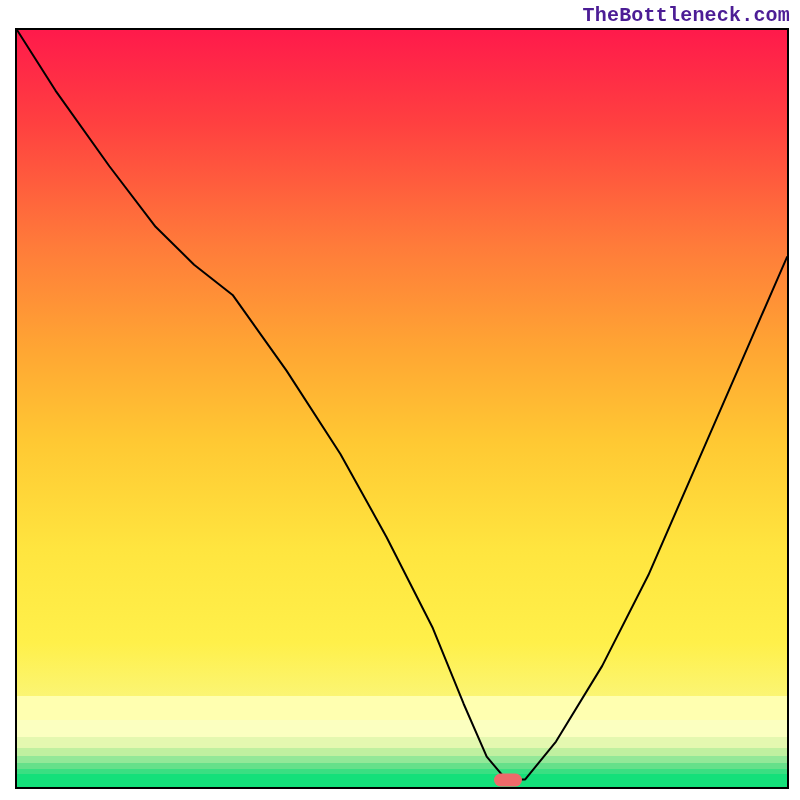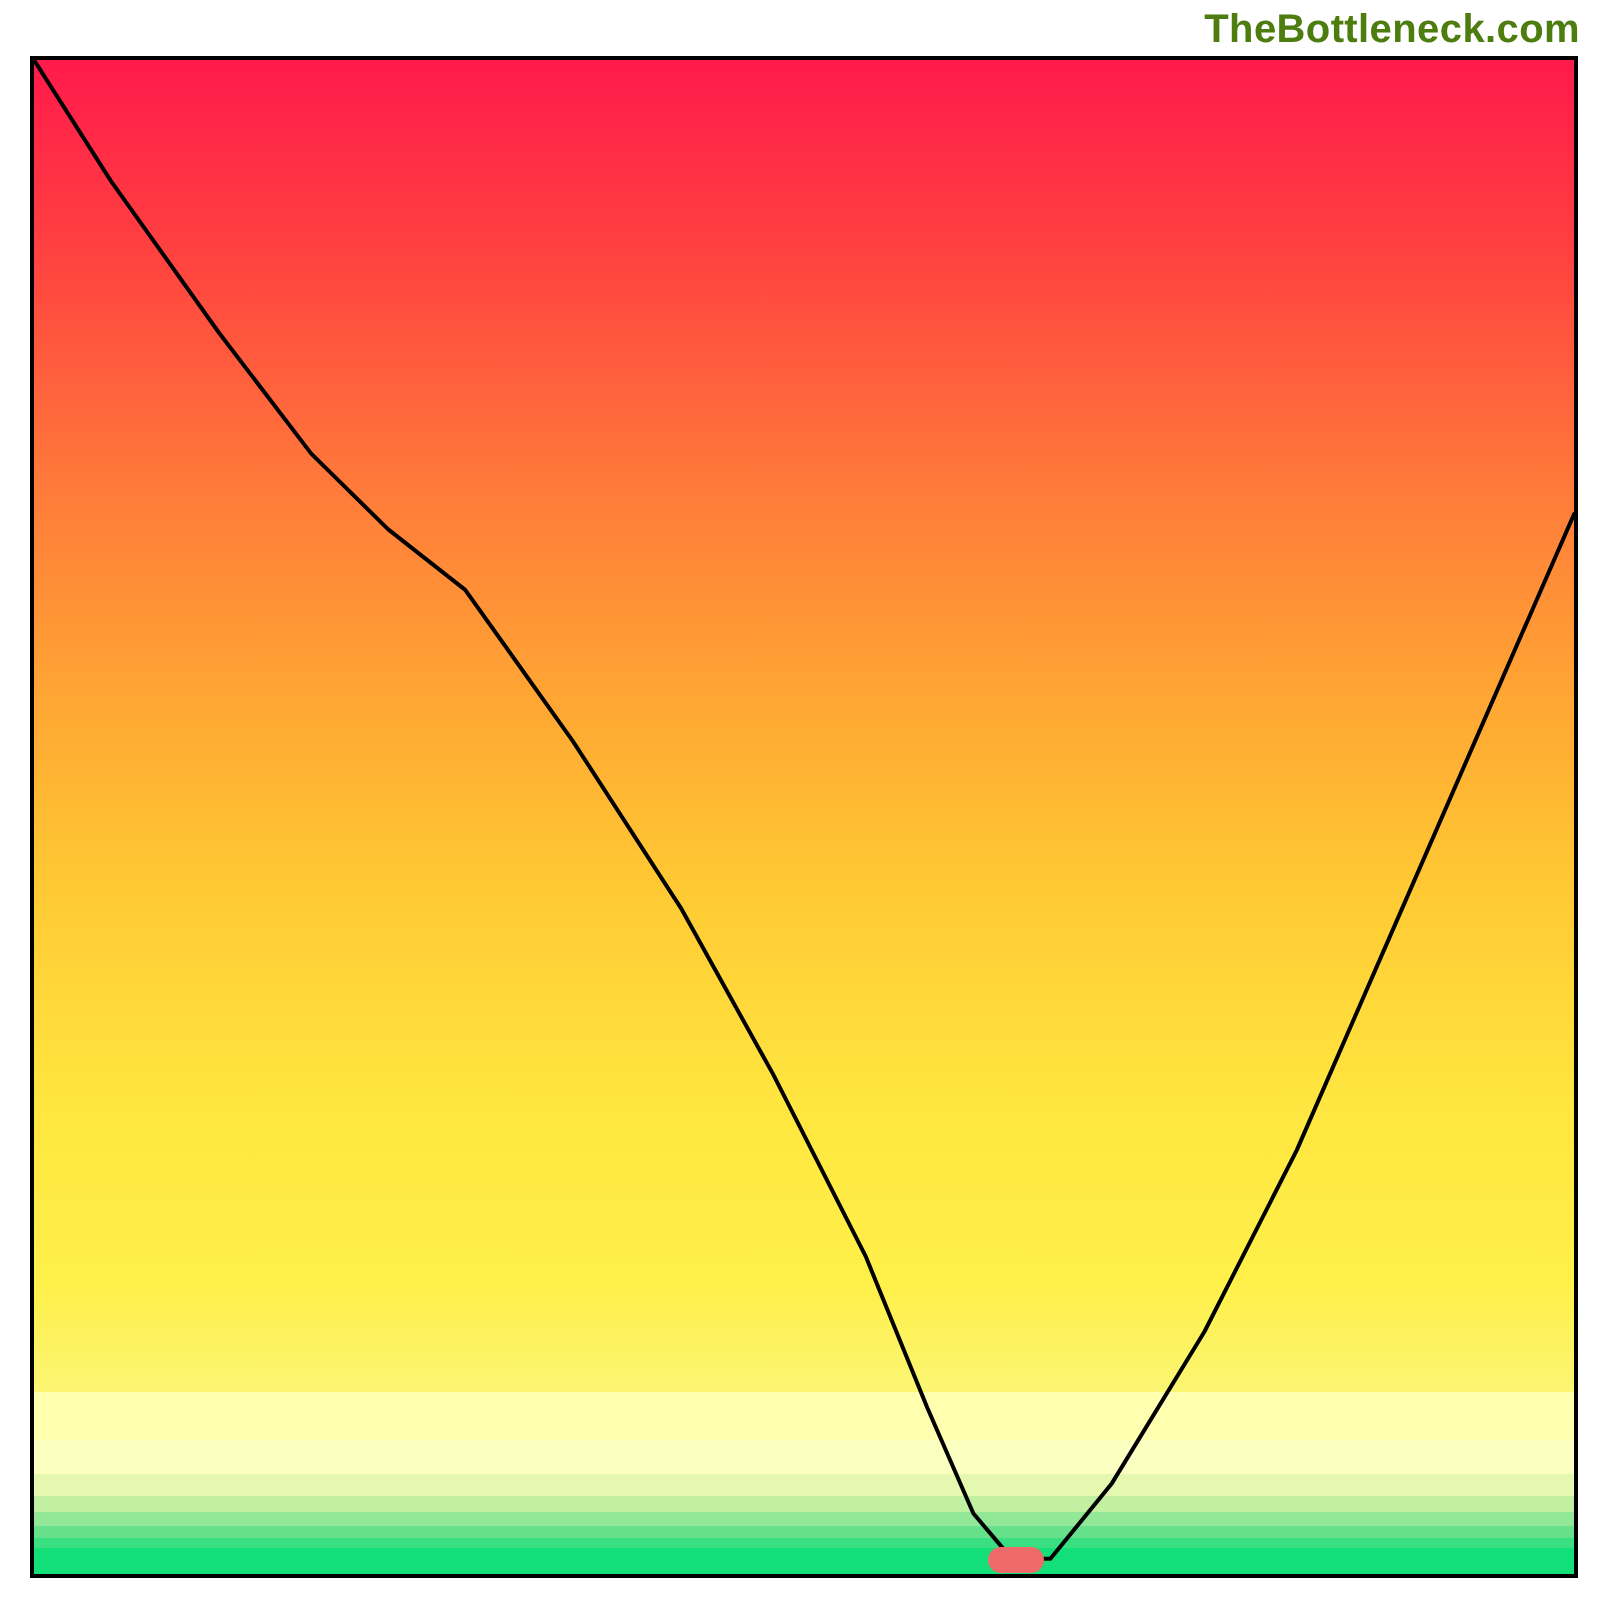--- a/index.html
+++ b/index.html
@@ -15,23 +15,24 @@
     position: relative;
     width: 800px;
     height: 800px;
   }
   .watermark {
     position: absolute;
     top: 4px;
     right: 10px;
     font-size: 20px;
     font-weight: 600;
-    color: #4d7c0f;
+    color: #4c1d95;
     letter-spacing: 0.2px;
     z-index: 10;
+    font-family: Liberation Mono, monospace;
   }
   .plot-box {
     position: absolute;
     left: 15px;
     top: 28px;
     width: 770px;
     height: 757px;
     border: 2px solid #000;
     overflow: hidden;
   }

